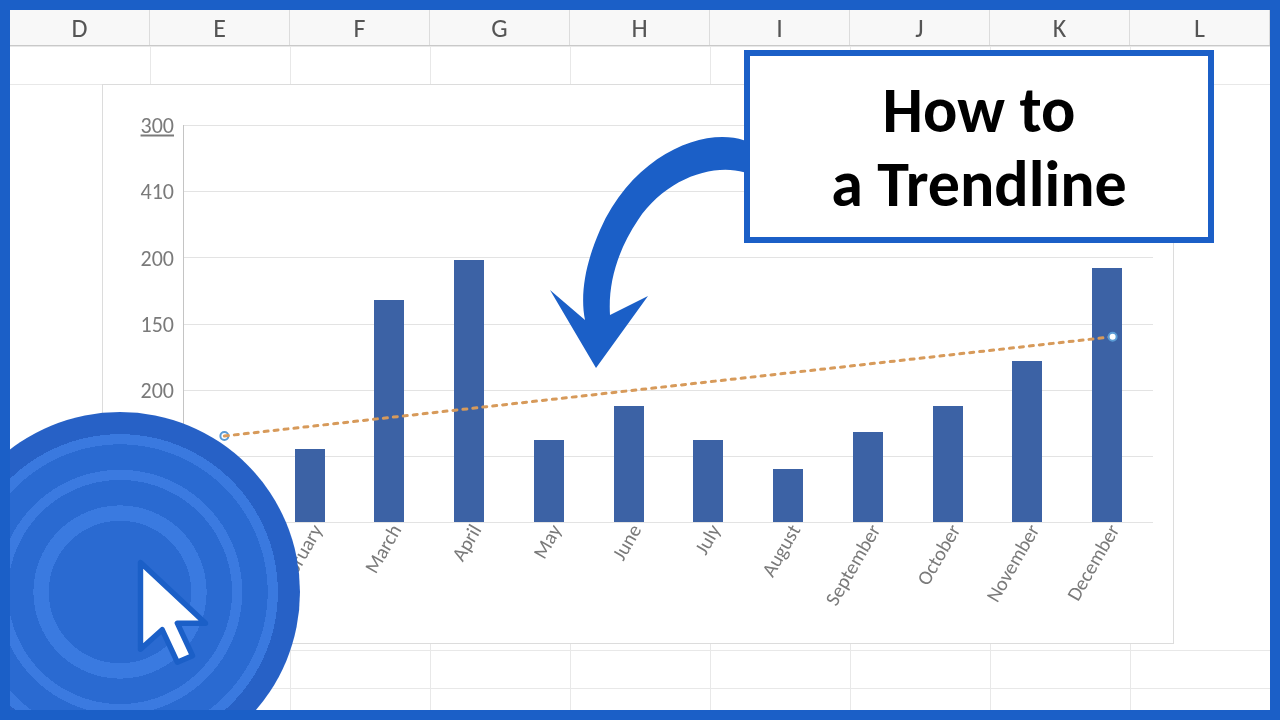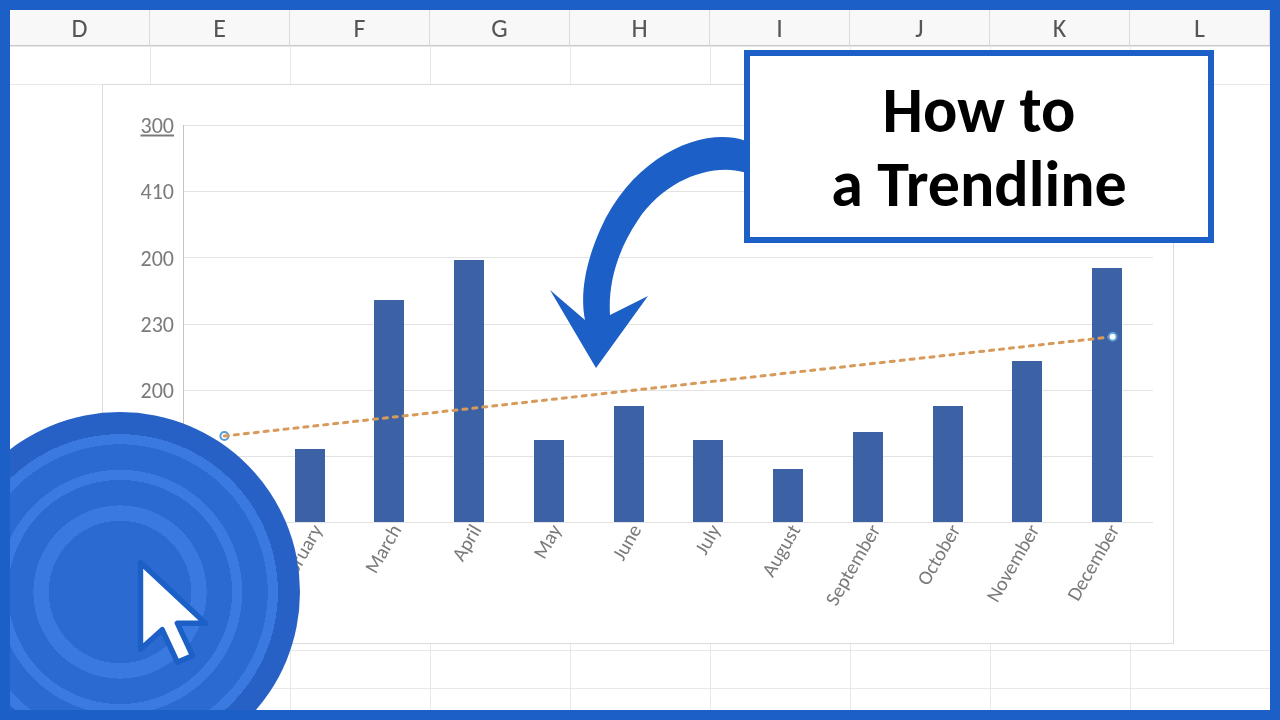--- a/index.html
+++ b/index.html
@@ -200,21 +200,21 @@
   <div class="chart-box">
     <div class="plot" id="plot">
       <div id="hgrids">
           <div class="grid-h" style="top: 397px;"></div>
           <div class="ytick" style="top: 397px;">0</div>
           <div class="grid-h" style="top: 330.833px;"></div>
           <div class="ytick" style="top: 330.833px;">50</div>
           <div class="grid-h" style="top: 264.667px;"></div>
           <div class="ytick" style="top: 264.667px;">200</div>
           <div class="grid-h" style="top: 198.5px;"></div>
-          <div class="ytick" style="top: 198.5px;">230</div>
+          <div class="ytick" style="top: 198.5px;">150</div>
           <div class="grid-h" style="top: 132.333px;"></div>
           <div class="ytick" style="top: 133px;">200</div>
           <div class="grid-h" style="top: 66.1667px;"></div>
           <div class="ytick" style="top: 66.1667px;">410</div>
           <div class="grid-h" style="top: 0px;"></div>
           <div class="ytick" style="top: 0px; text-decoration: underline;">300</div>
         </div>
       <div class="bars" id="bars">
           <div class="bar-slot">
             <div class="bar" style="background: rgb(60, 98, 165); height: 26.4667px;"></div>

